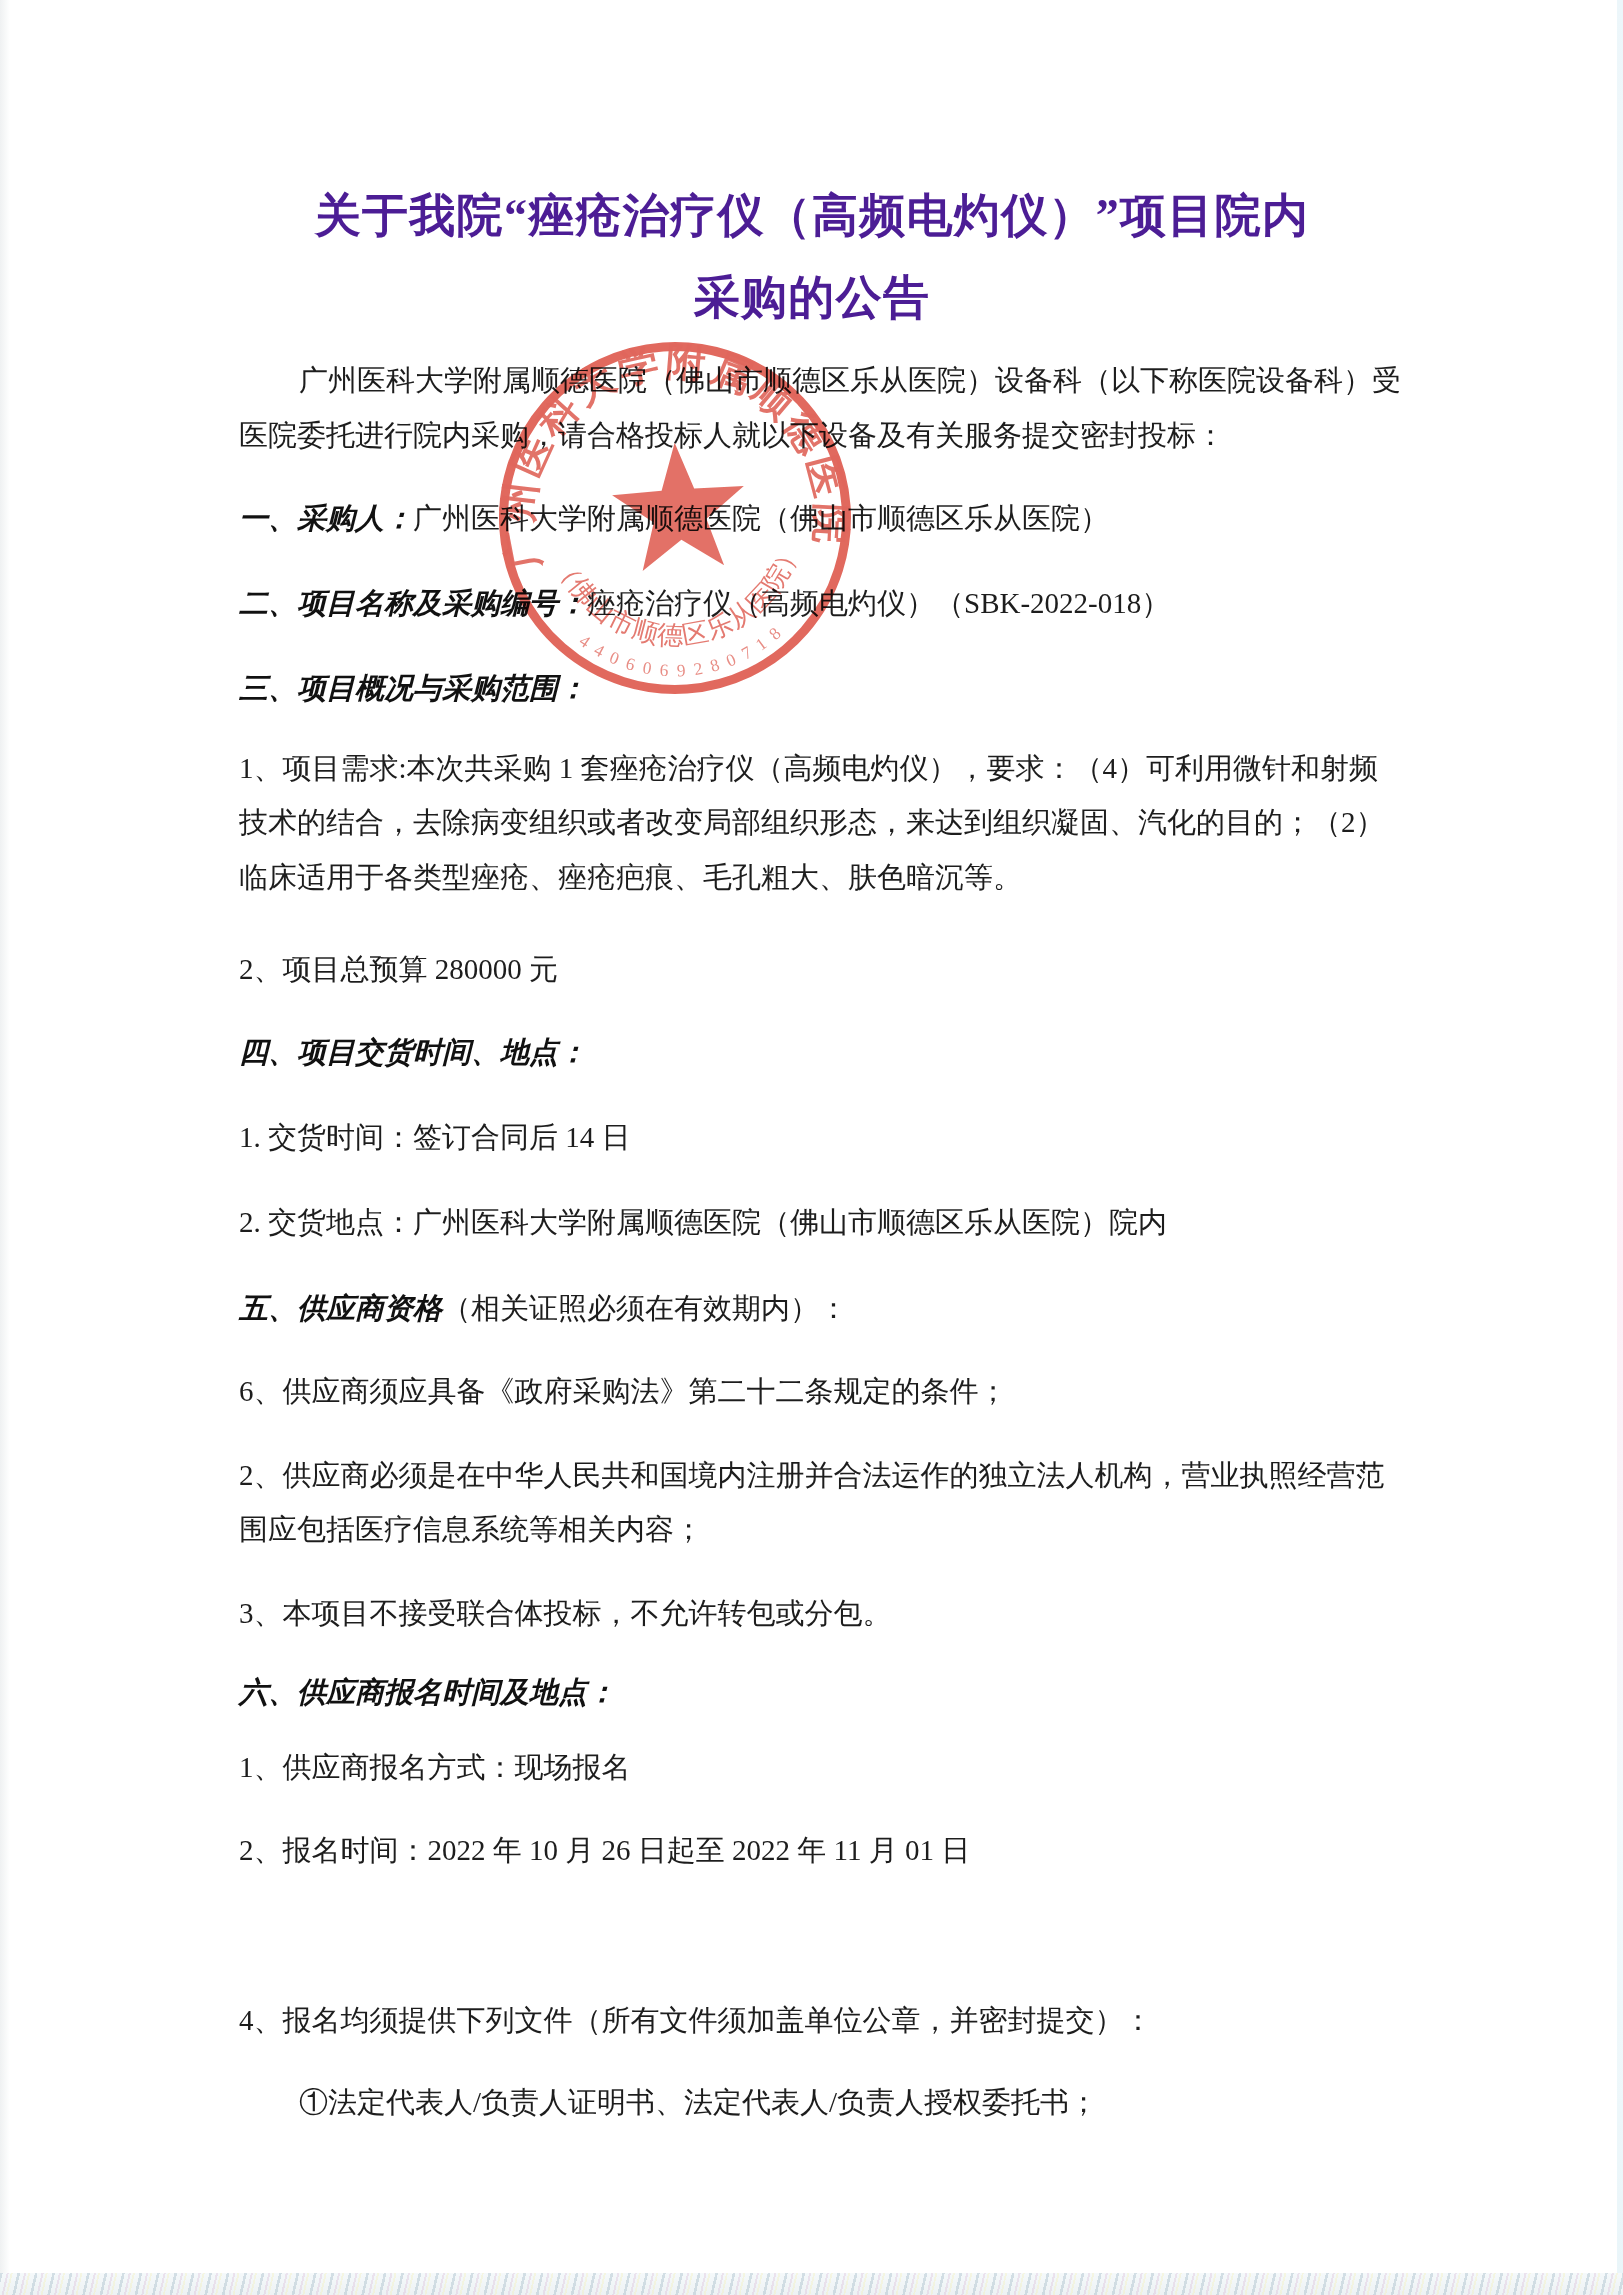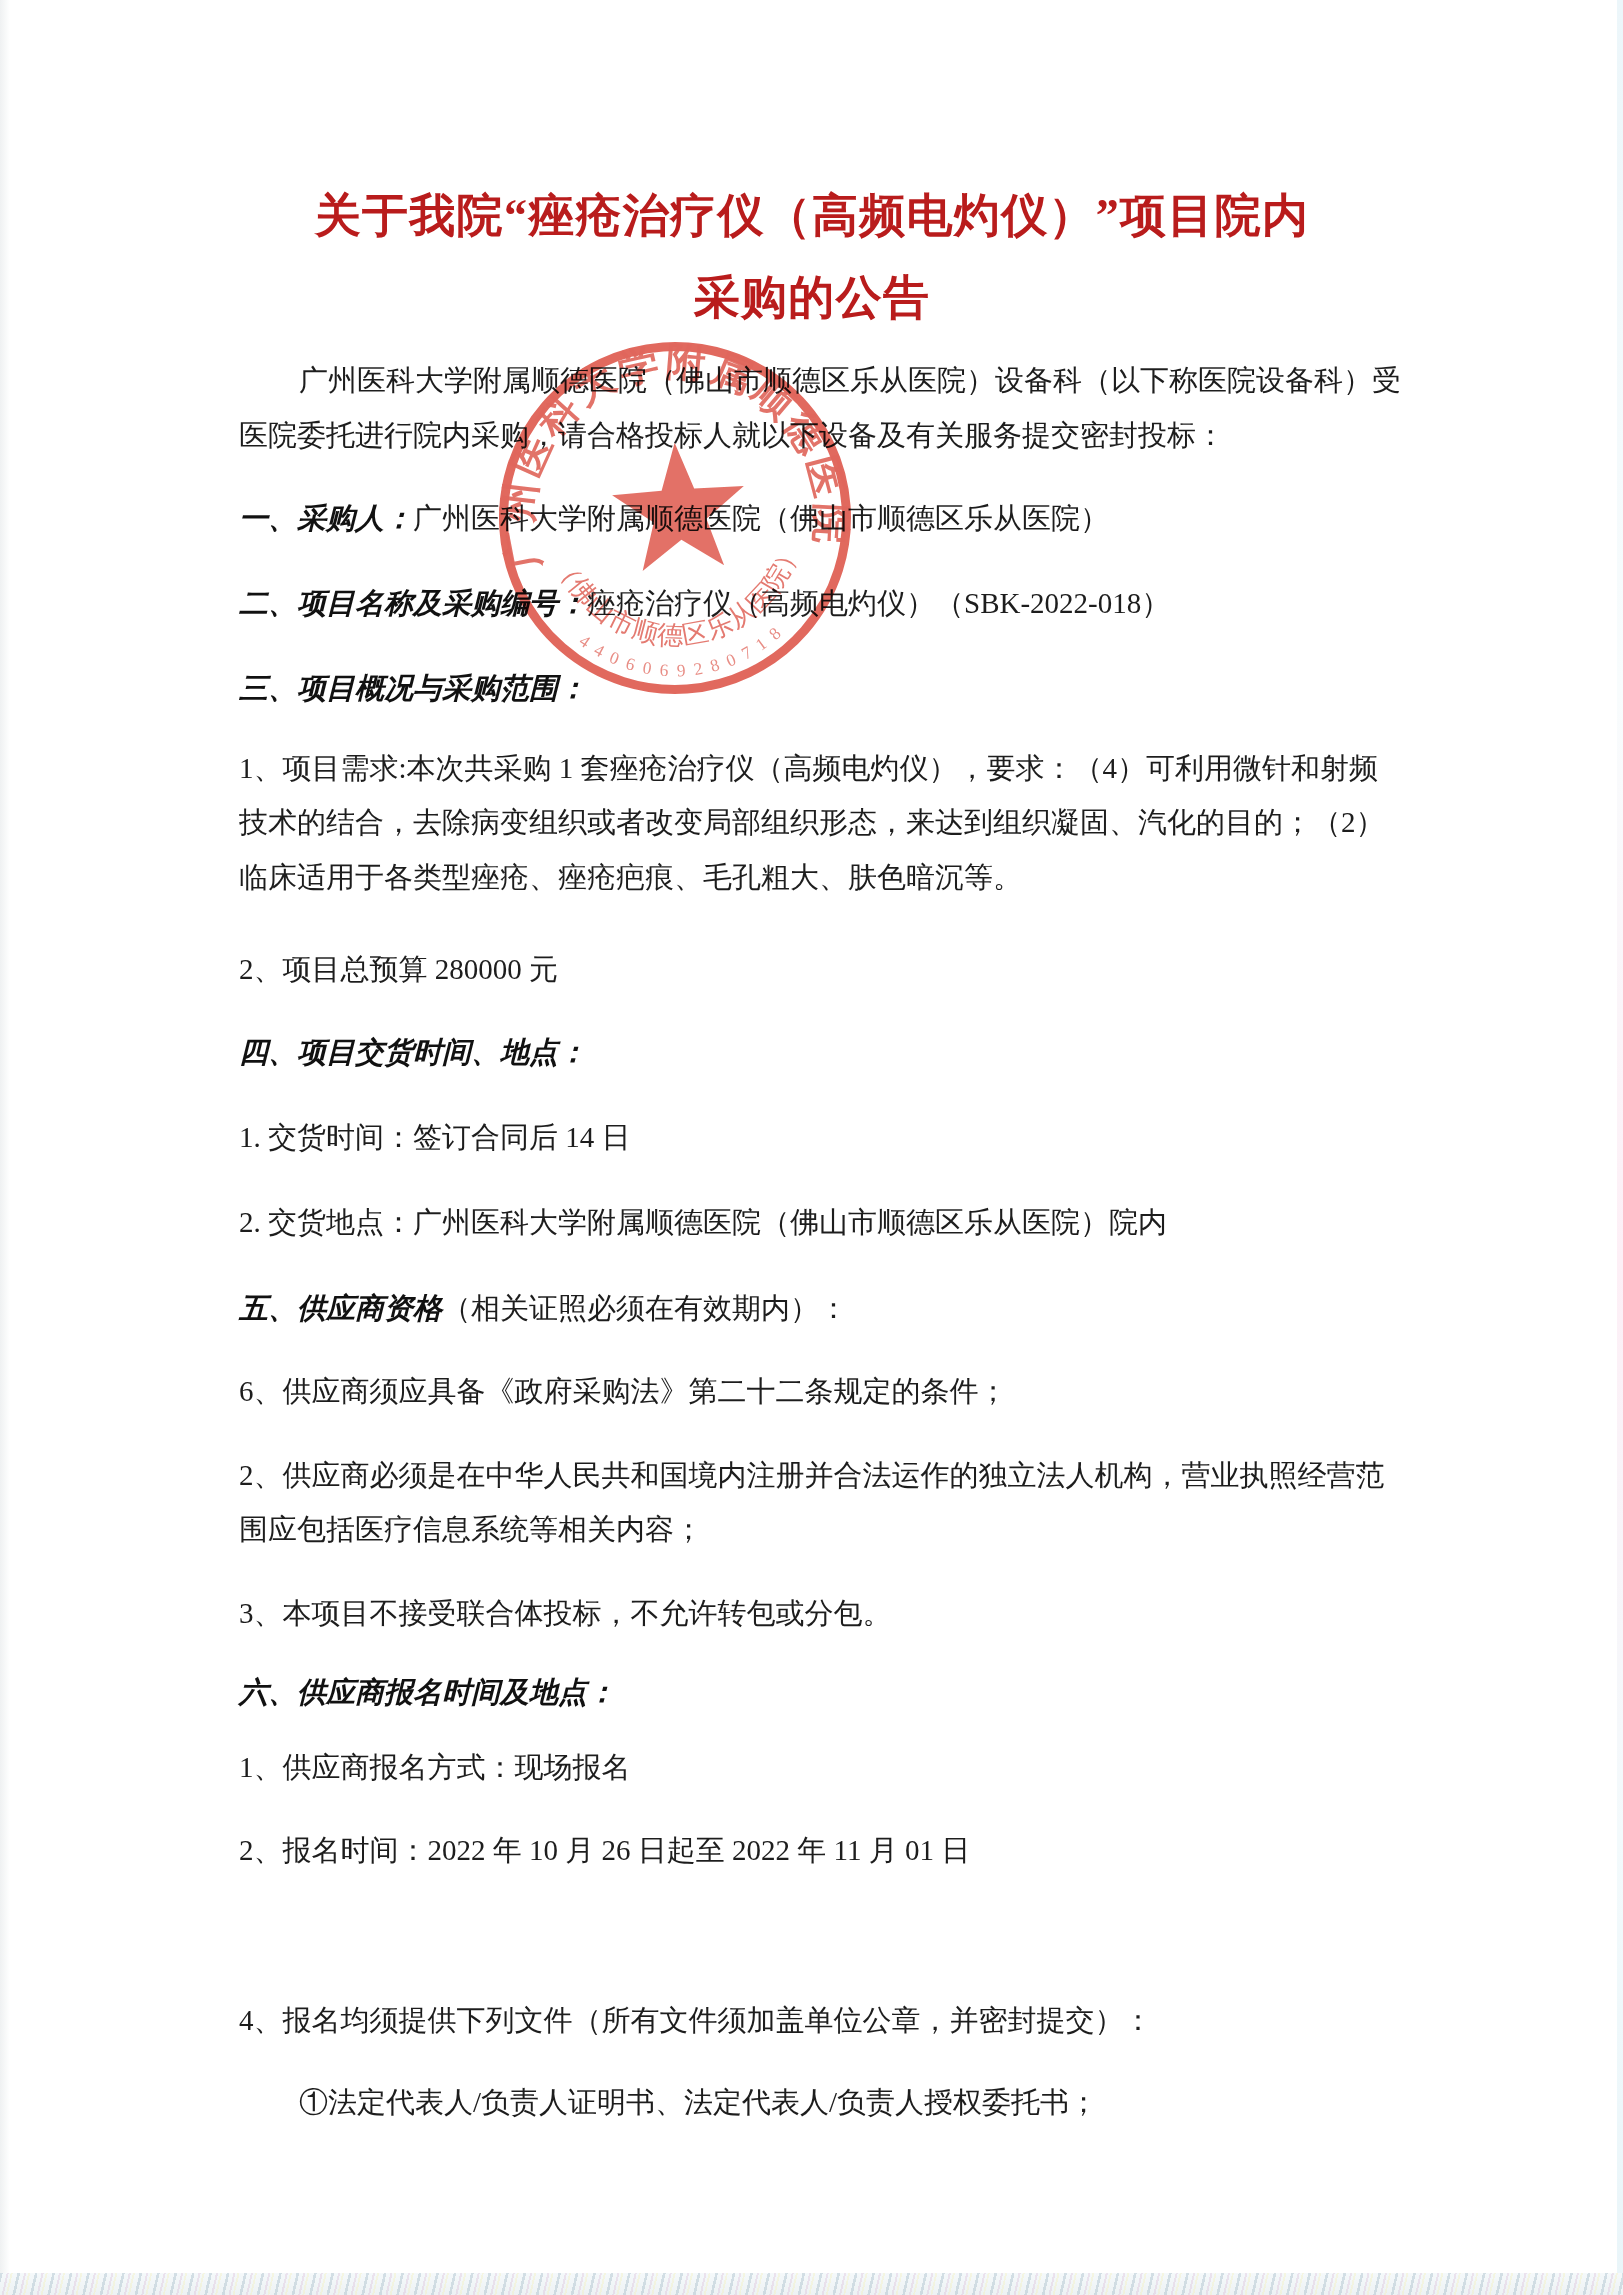--- a/index.html
+++ b/index.html
@@ -32,21 +32,21 @@
         rgba(255,255,255,0)   12.4px 17px),
       linear-gradient(#f5f9fb,#edf2f4);
   }
   
   .title{
     position:absolute;left:0;width:100%;
     text-align:center;
     font-size:46px;font-weight:bold;
     line-height:1.15;
     letter-spacing:1.3px;
-    color:#b91c1c;
+    color:#4c1d95;
     white-space:nowrap;
   }
   .ln{
     position:absolute;left:239px;
     font-size:29px;line-height:39px;
     white-space:nowrap;
     color:#1d1d1d;
   }
   .ln b{font-weight:bold;color:#111;font-style:italic;}
   .indent{padding-left:60px;}

